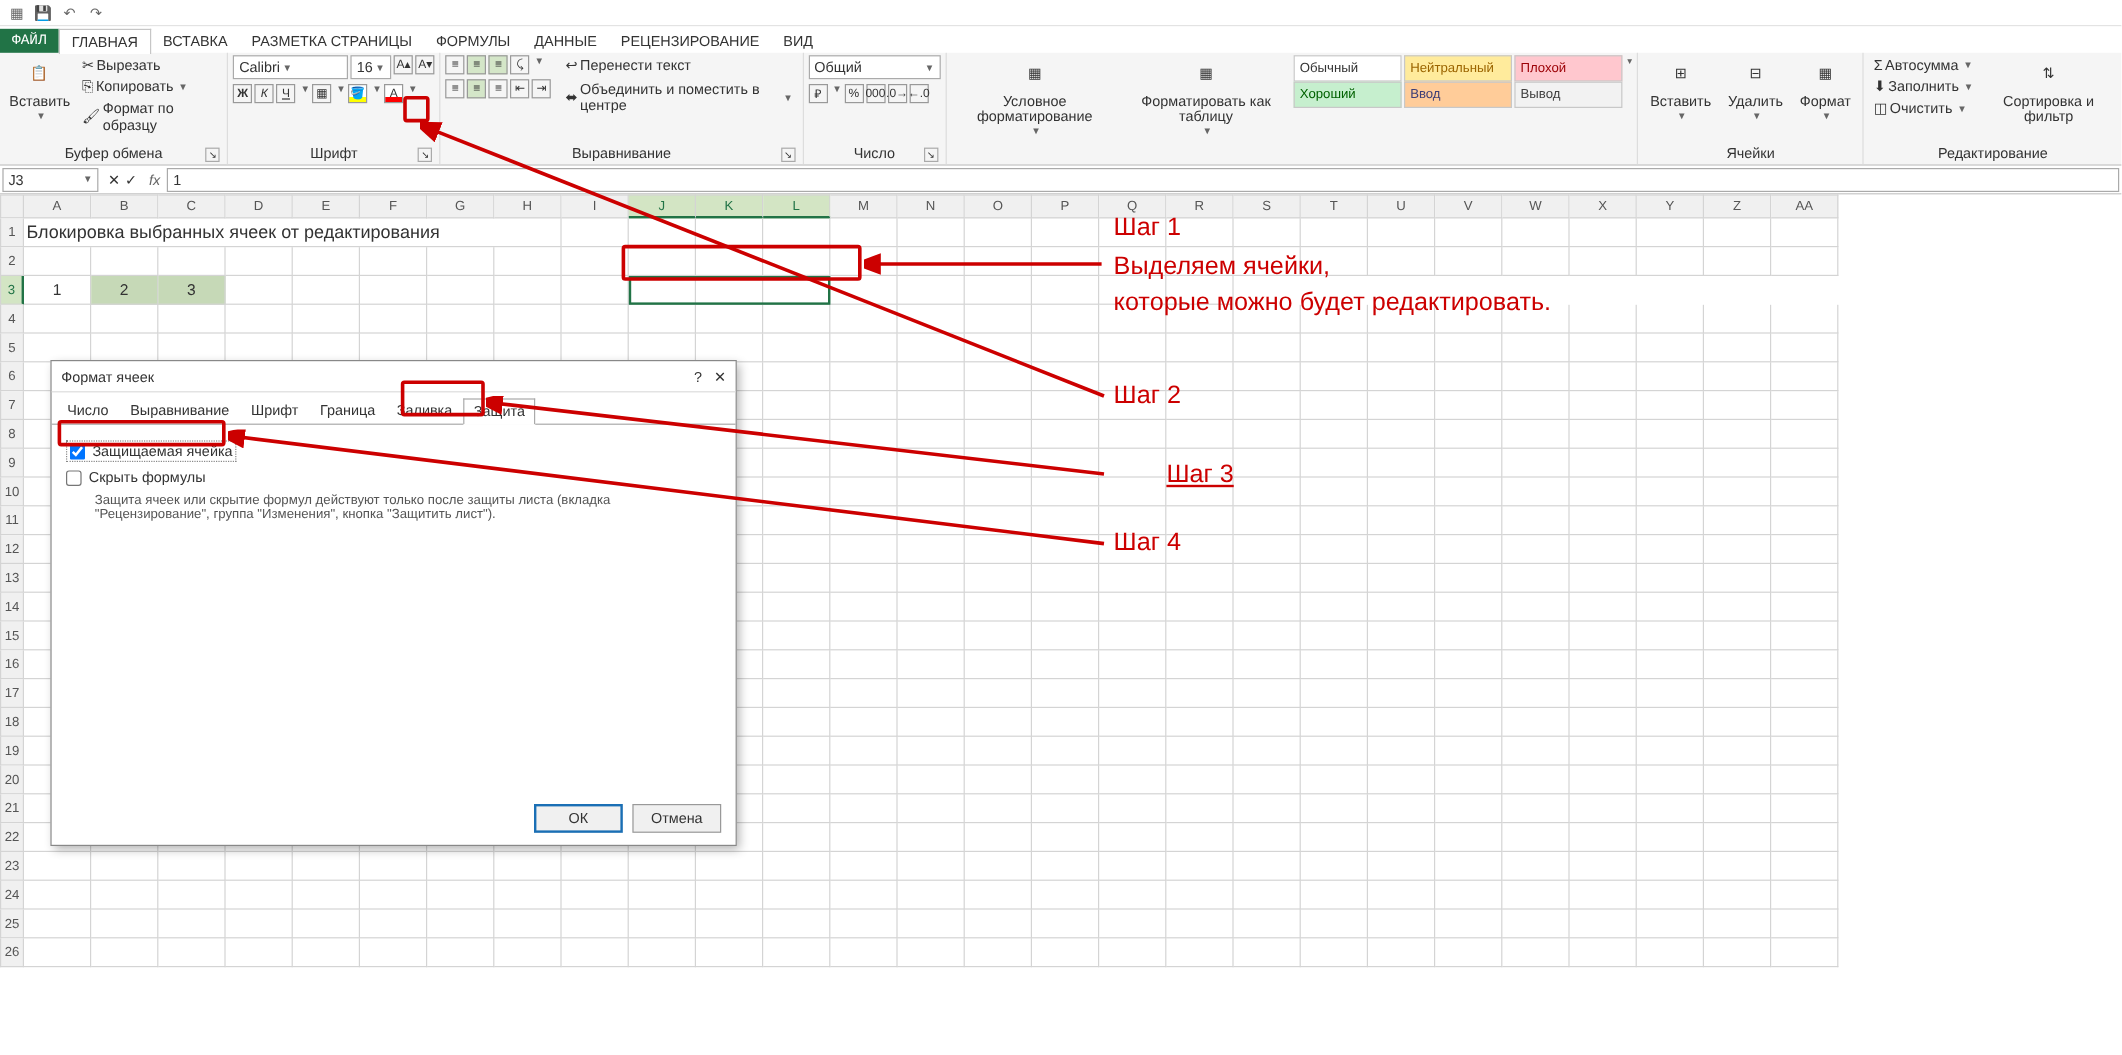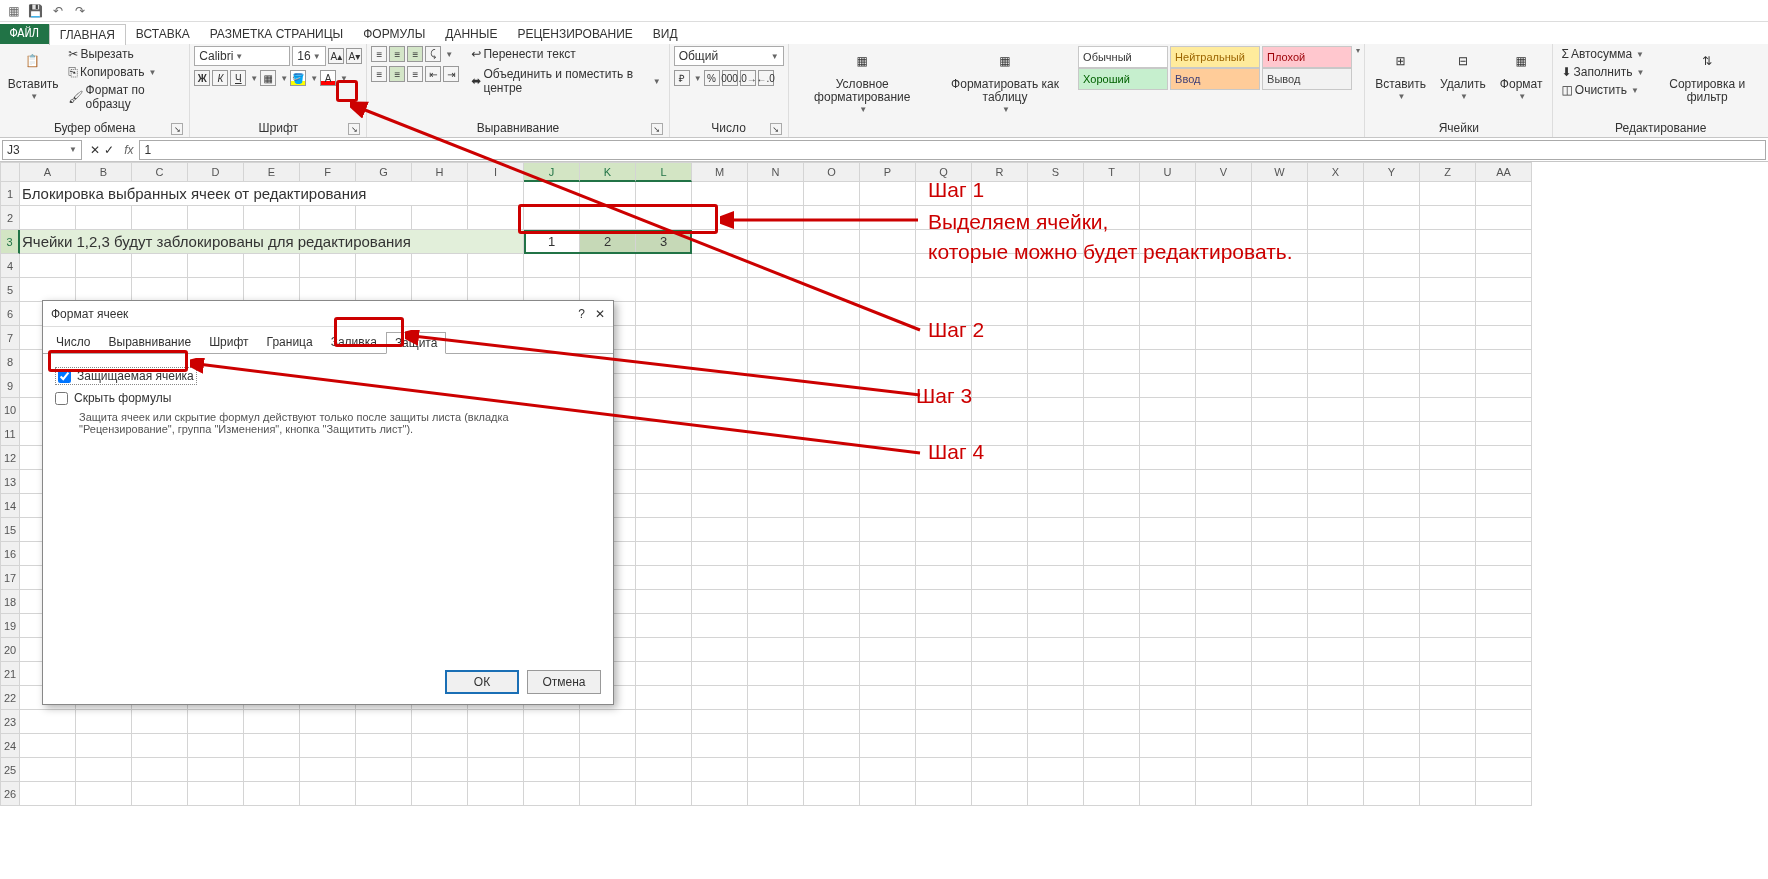--- a/index.html
+++ b/index.html
@@ -11,21 +11,21 @@
 .tab.file{background:#217346;color:#fff;font-family:Liberation Mono, monospace;}
 .tab.active{background:#fff;border:1px solid #c6c6c6;border-bottom:none;position:relative;top:1px;}
 .ribbon{height:94px;background:#f5f5f5;border-bottom:1px solid #c6c6c6;display:flex;}
 .group{border-right:1px solid #ddd;display:flex;flex-direction:column;padding:2px 4px 0 4px;}
 .group-body{flex:1;display:flex;align-items:flex-start;gap:2px;}
 .group-title{text-align:center;font-size:11px;color:#666;padding:2px 0;position:relative;}
 .group-title .dlg-launcher{position:absolute;right:2px;bottom:2px;width:12px;height:12px;border:1px solid #aaa;display:flex;align-items:center;justify-content:center;font-size:8px;}
 .bigbtn{display:flex;flex-direction:column;align-items:center;justify-content:flex-start;padding:2px 6px;gap:2px;min-width:42px;text-align:center;line-height:1.1;}
 .bigbtn .ic{width:28px;height:28px;display:flex;align-items:center;justify-content:center;}
 .col{display:flex;flex-direction:column;gap:2px;}
-.row{display:flex;align-items:center;gap:2px;}
+.row{display:flex;align-items:flex-start;gap:2px;}
 .smallbtn{padding:1px 4px;display:flex;align-items:center;gap:2px;}
 .sq{width:16px;height:16px;border:1px solid #999;display:flex;align-items:center;justify-content:center;font-size:10px;}
 .fontbox{border:1px solid #aaa;background:#fff;height:20px;display:flex;align-items:center;padding:0 4px;}
 .stylebox{width:90px;height:22px;border:1px solid #c8c8c8;display:flex;align-items:center;padding:0 4px;font-size:11px;}
 .stylebox.normal{background:#fff;}
 .stylebox.neutral{background:#ffeb9c;color:#9c6500;}
 .stylebox.bad{background:#ffc7ce;color:#9c0006;}
 .stylebox.good{background:#c6efce;color:#006100;}
 .stylebox.input{background:#ffcc99;color:#3f3f76;}
 .stylebox.output{background:#f2f2f2;color:#3f3f3f;}
@@ -370,21 +370,20 @@
         <div class="cell"></div>
         <div class="cell"></div>
         <div class="cell"></div>
         <div class="cell"></div>
         <div class="cell"></div>
         <div class="cell"></div>
         <div class="cell"></div>
       </div>
       <div class="gridrow">
         <div class="rh sel">3</div>
-        <div class="cell greenband" style="width: 504px; font-size: 15px;">Ячейки 1,2,3 будут заблокированы для редактирования</div>
         <div class="cell" style="justify-content: center;">1</div>
         <div class="cell selcell" style="justify-content: center;">2</div>
         <div class="cell selcell" style="justify-content: center;">3</div>
         <div class="cell"></div>
         <div class="cell"></div>
         <div class="cell"></div>
         <div class="cell"></div>
         <div class="cell"></div>
         <div class="cell"></div>
         <div class="cell"></div>
@@ -1121,21 +1120,21 @@
   <div class="dlg-buttons">
     <button class="primary">ОК</button>
     <button>Отмена</button>
   </div>
 </div>
 
 <div class="annot" style="left:928px;top:178px;">Шаг 1</div>
 <div class="annot" style="left:928px;top:210px;">Выделяем ячейки,</div>
 <div class="annot" style="left:928px;top:240px;">которые можно будет редактировать.</div>
 <div class="annot" style="left:928px;top:318px;">Шаг 2</div>
-<div class="annot" style="left:916px;top:384px;">Шаг 3</div>
+<div class="annot" style="left:972px;top:384px;text-decoration:underline;">Шаг 3</div>
 <div class="annot" style="left:928px;top:440px;">Шаг 4</div>
 
 <div class="redbox" style="left:336px;top:80px;width:22px;height:22px;"></div>
 <div class="redbox" style="left:518px;top:204px;width:200px;height:30px;"></div>
 <div class="redbox" style="left:334px;top:317px;width:70px;height:30px;"></div>
 <div class="redbox" style="left:48px;top:350px;width:140px;height:22px;"></div>
 
 <svg class="arrow" style="left:720px;top:210px;width:200px;height:20px;">
     <defs>
       <marker id="ah" markerWidth="10" markerHeight="10" refX="2" refY="3" orient="auto">

